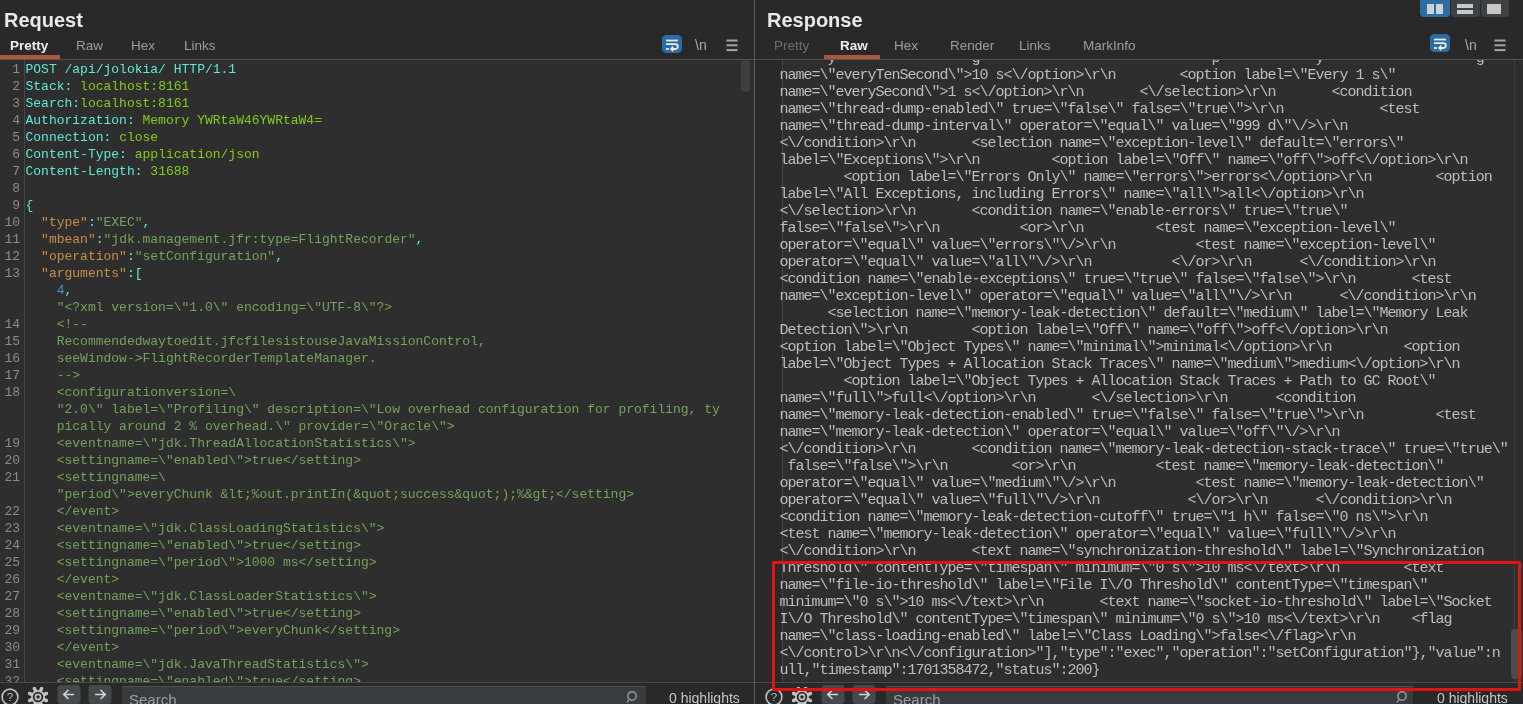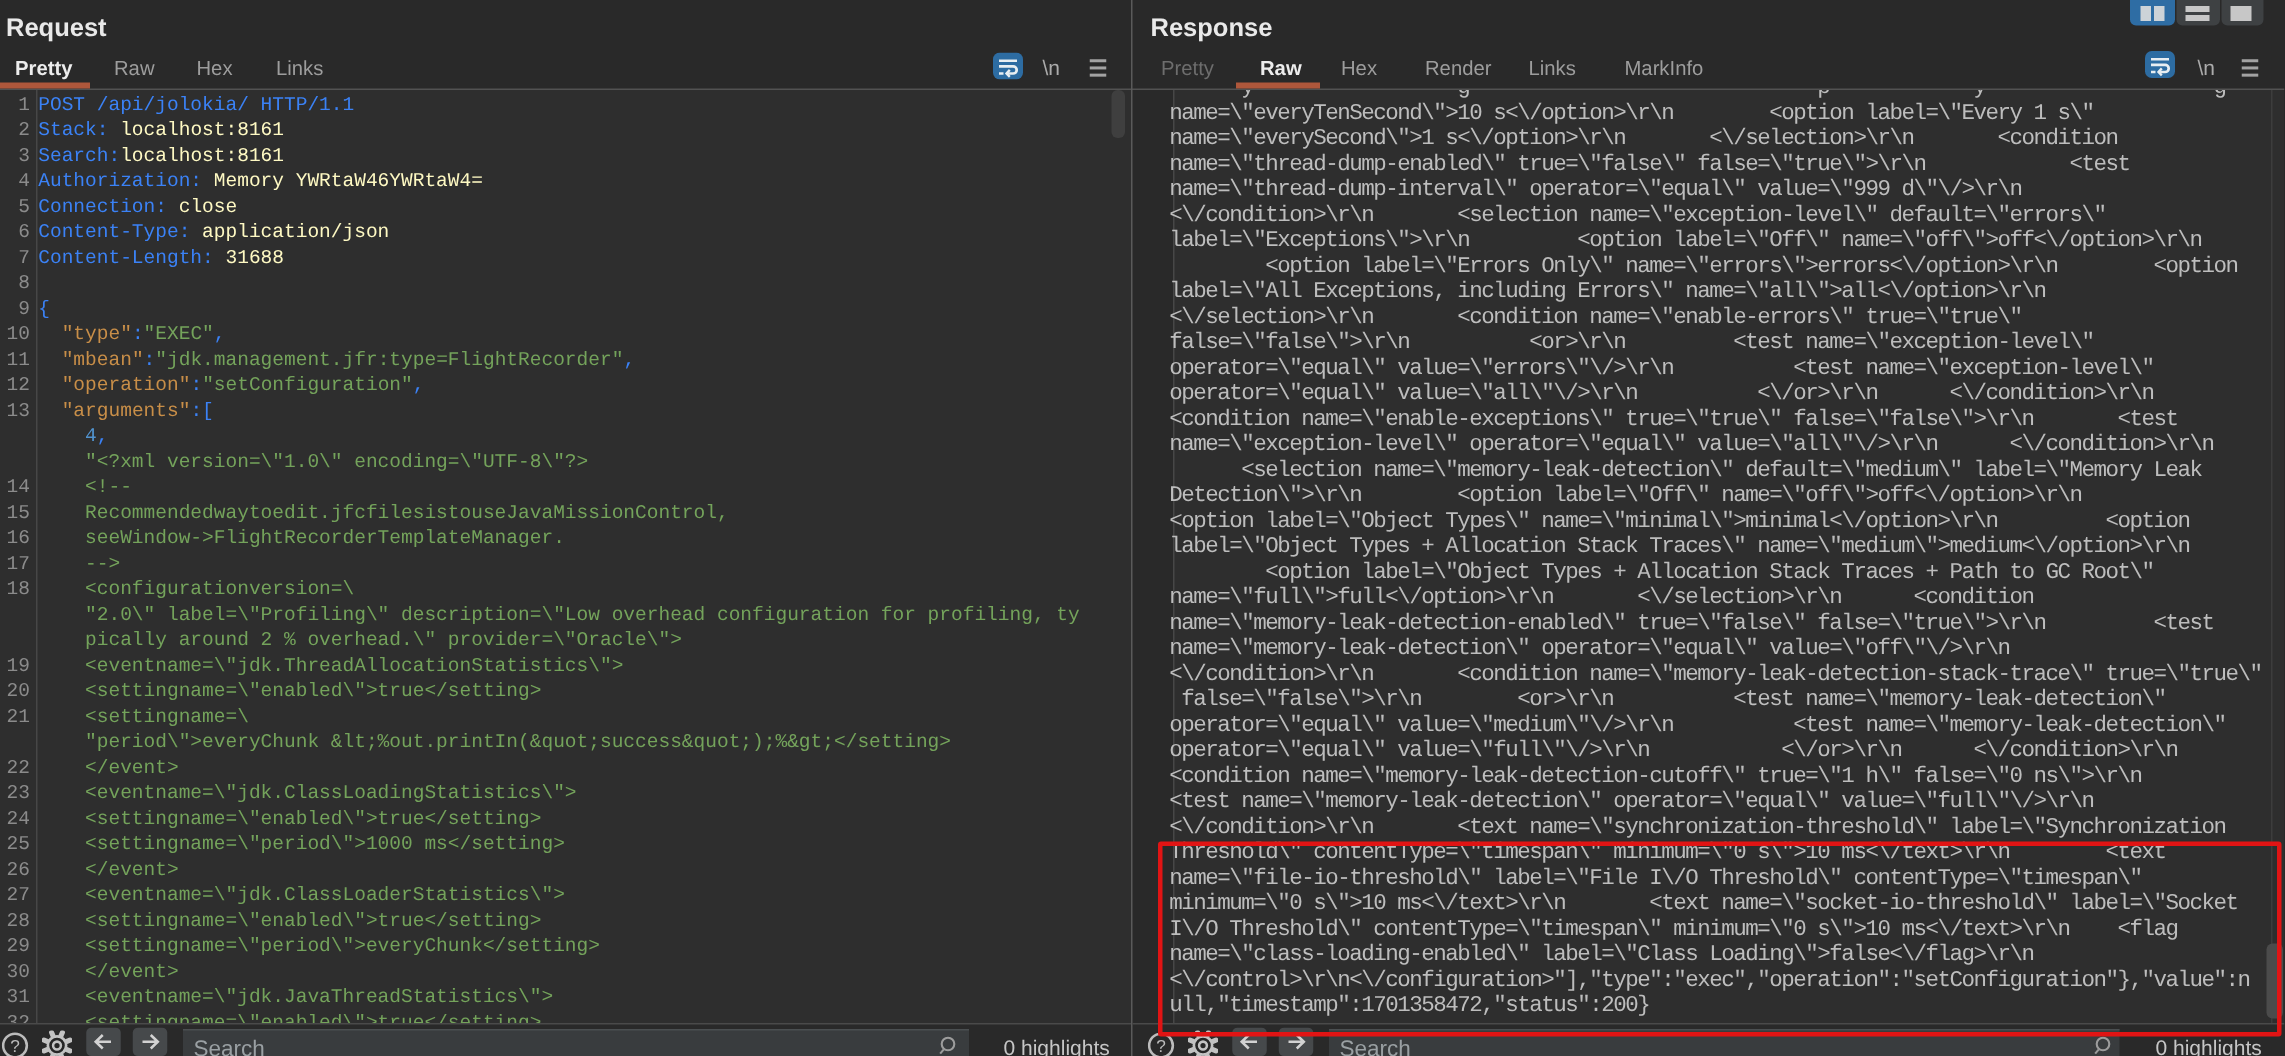--- a/index.html
+++ b/index.html
@@ -1,19 +1,19 @@
 <!DOCTYPE html>
 <html><head><meta charset="utf-8"><style>
 * { margin:0; padding:0; box-sizing:border-box; }
 html,body { width:1523px; height:704px; background:#292929; overflow:hidden; }
 body { position:relative; font-family:"Liberation Sans",sans-serif; }
 pre { font-family:"Liberation Mono",monospace; font-size:13px; line-height:17px; }
 i { font-style:normal; }
-.w { color:#3b82f6; } .v { color:#fef9c3; } .k { color:#c88e48; } .g { color:#74a35b; } .b { color:#5193ce; }
-.title { position:absolute; top:9px; font-size:17px; font-weight:bold; color:#e9e9e9; }
+.w { color:#5eead4; } .v { color:#84cc16; } .k { color:#c88e48; } .g { color:#74a35b; } .b { color:#5193ce; }
+.title { position:absolute; top:9px; font-size:20px; font-weight:bold; color:#e9e9e9; }
 .tab { position:absolute; top:38px; font-size:13.5px; color:#9d9d9d; }
 .tab.sel { color:#ededed; font-weight:bold; }
 .tab.dis { color:#6d6d6d; }
 .sans { font-family:"Liberation Sans",sans-serif; }
 </style></head><body>
 
 <div style="position:absolute;left:0;top:59px;width:1523px;height:1px;background:#525252"></div>
 <div style="position:absolute;left:754px;top:0;width:1px;height:704px;background:#5a5a5a"></div>
 <div style="position:absolute;left:0;top:682px;width:754px;height:1px;background:#4a4a4a"></div>
 <div style="position:absolute;left:755px;top:682px;width:768px;height:1px;background:#4a4a4a"></div>

